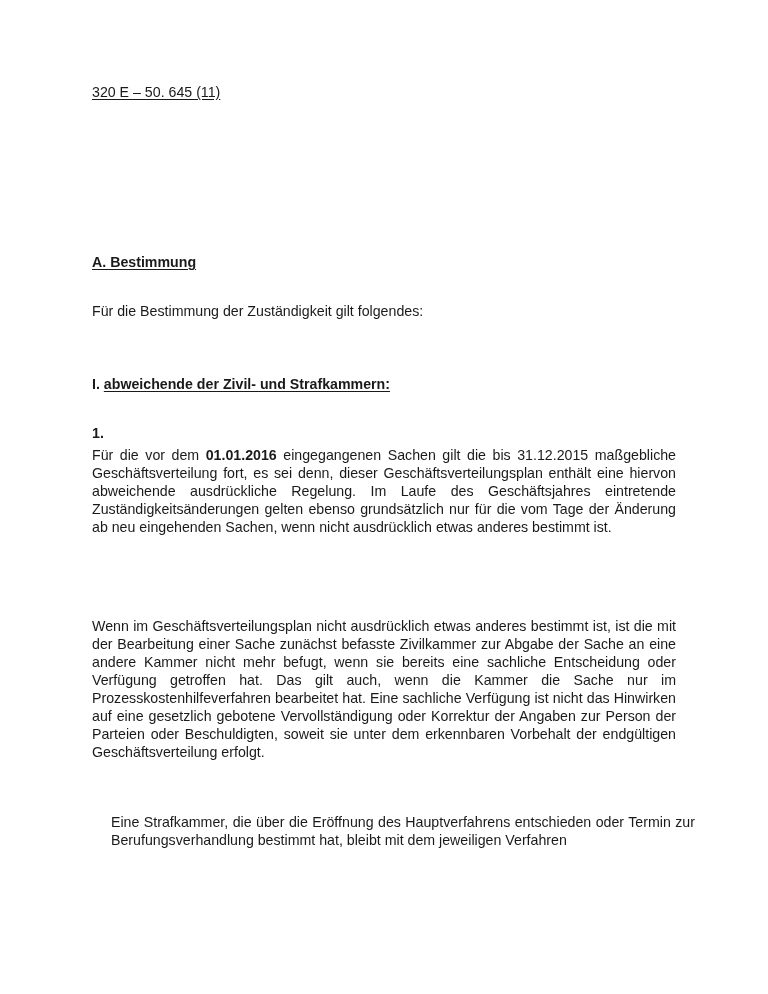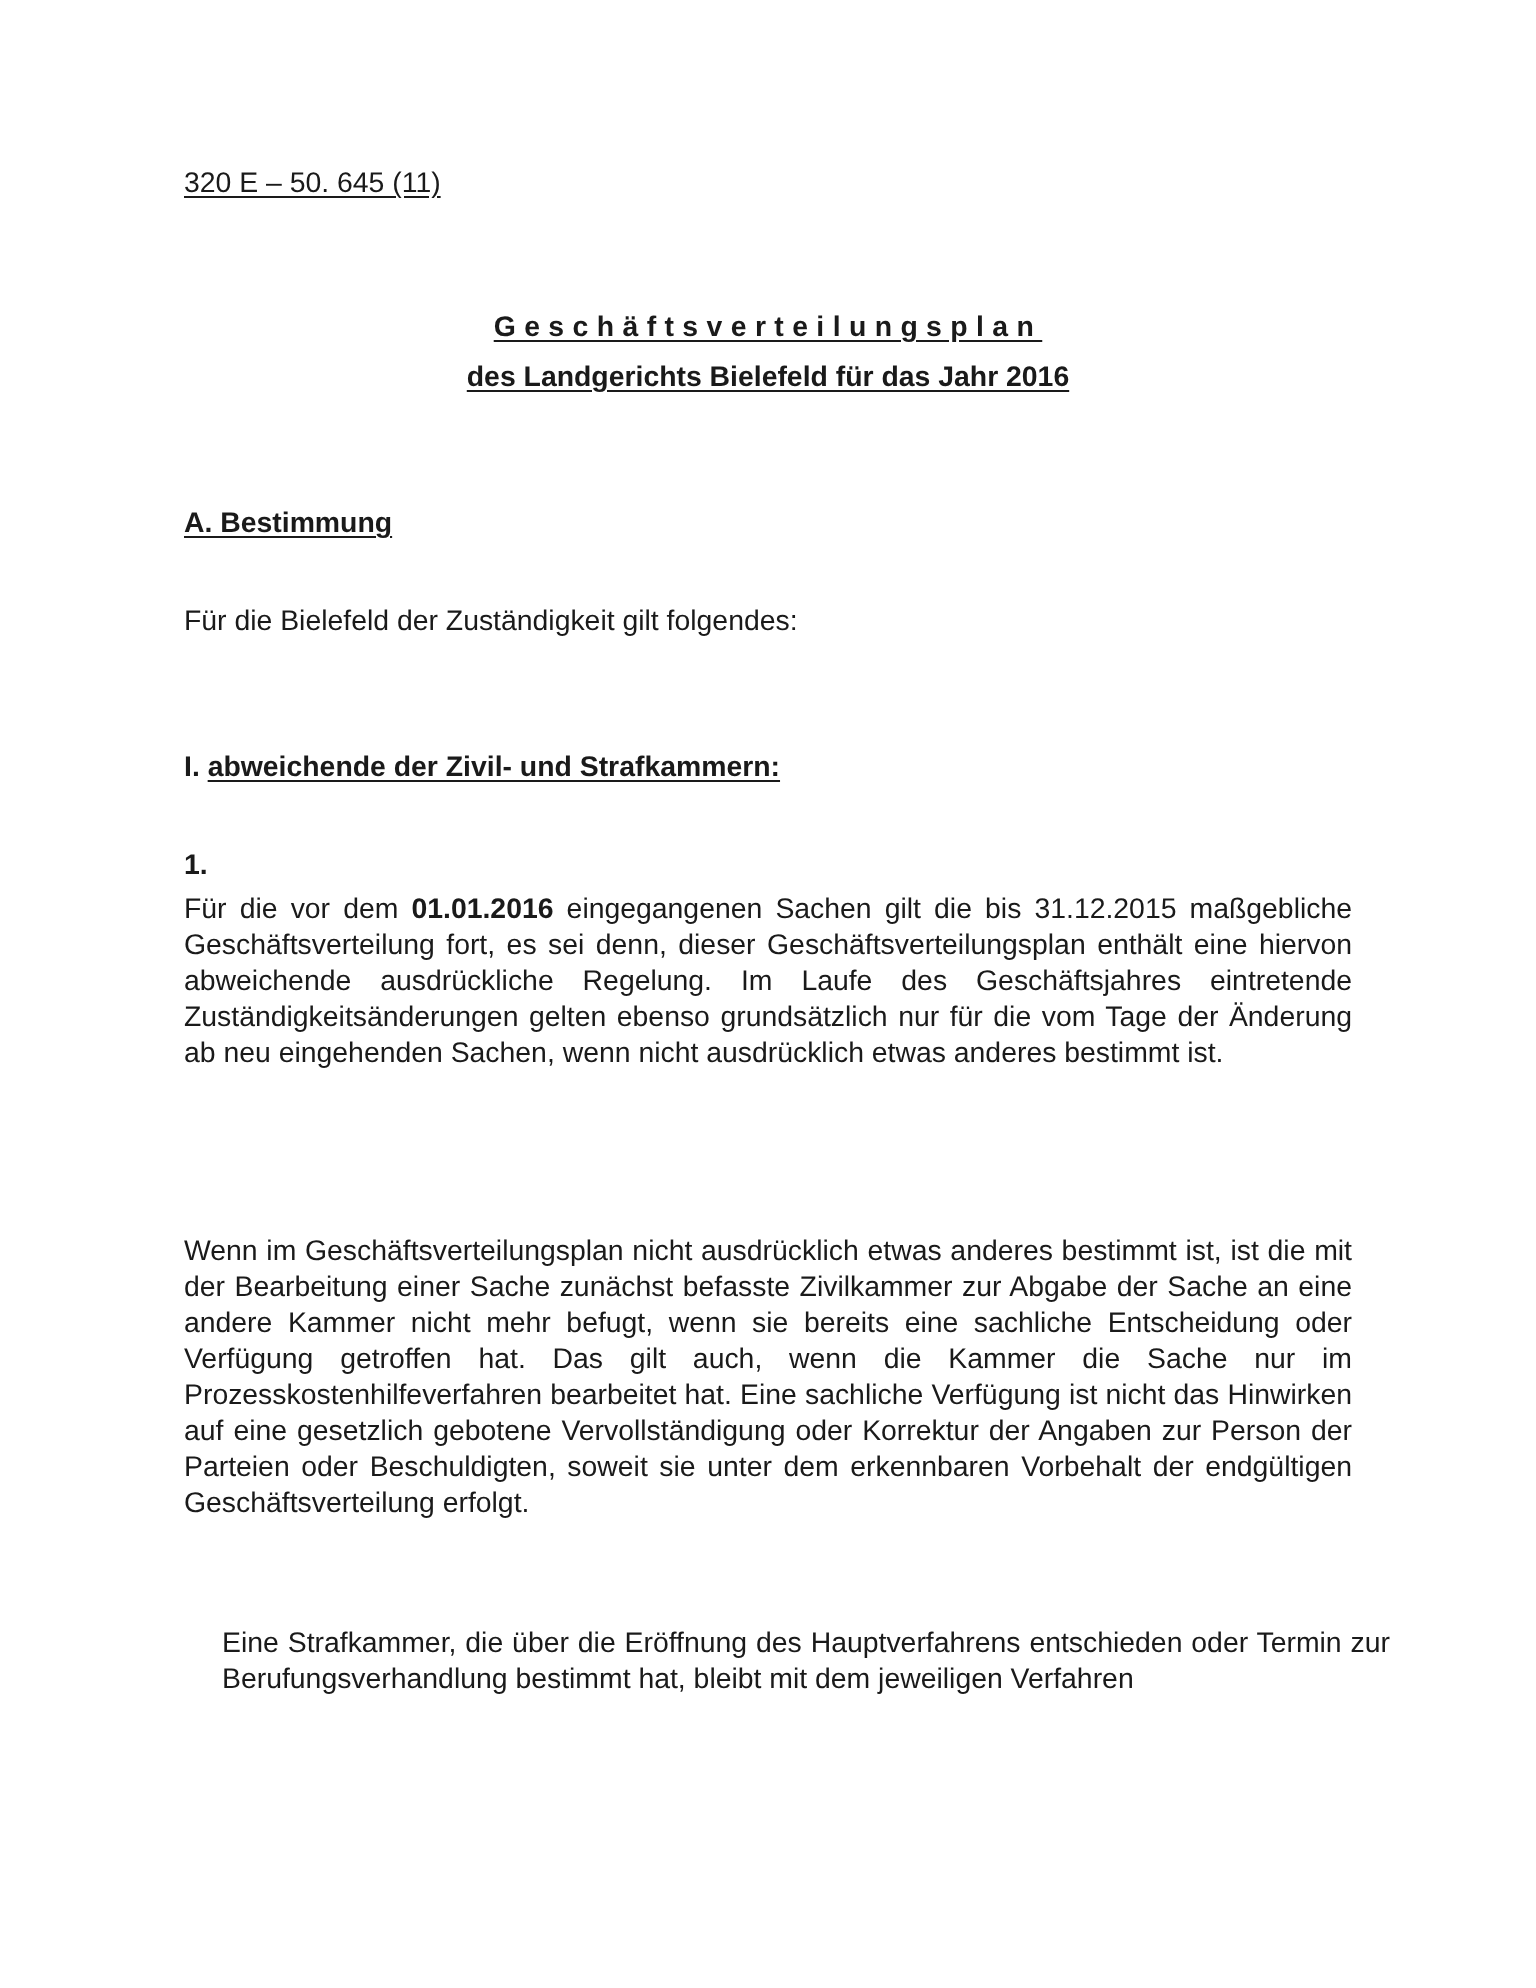--- a/index.html
+++ b/index.html
@@ -58,33 +58,27 @@
     .p2 { top: 617px; }
     .p3 { top: 813px; }
   </style>
 </head>
 <body>
 
 <div class="page">
 
   <div class="block ref u">320 E – 50. 645 (11)</div>
 
-  <div class="center title">
-    <span class="u">Geschäftsverteilungsplan</span>
-  </div>
 
-  <div class="center subtitle">
-    <span class="u">des Landgerichts Bielefeld für das Jahr 2016</span>
-  </div>
 
   <div class="block sec-a b">
     <span class="u">A. Bestimmung</span>
   </div>
 
-  <div class="block intro">Für die Bielefeld der Zuständigkeit gilt folgendes:</div>
+  <div class="block intro">Für die Bestimmung der Zuständigkeit gilt folgendes:</div>
 
   <div class="block sec-i b">
     <span style="white-space:pre;">I. </span><span class="u">abweichende der Zivil- und Strafkammern:</span>
   </div>
 
   <div class="block num1 b">1.</div>
 
   <div class="block para p1">
     <span style="white-space:pre-wrap;">Für die vor dem </span><span class="b">01.01.2016</span><span> eingegangenen Sachen gilt die bis 31.12.2015 maßgeb­liche Geschäftsverteilung fort, es sei denn, dieser Geschäftsverteilungsplan enthält eine hiervon abweichende ausdrückliche Regelung. Im Laufe des Geschäftsjahres eintretende Zuständigkeitsänderungen gelten ebenso grundsätzlich nur für die vom Tage der Änderung ab neu eingehenden Sachen, wenn nicht ausdrücklich etwas an­deres bestimmt ist.</span>
   </div>

